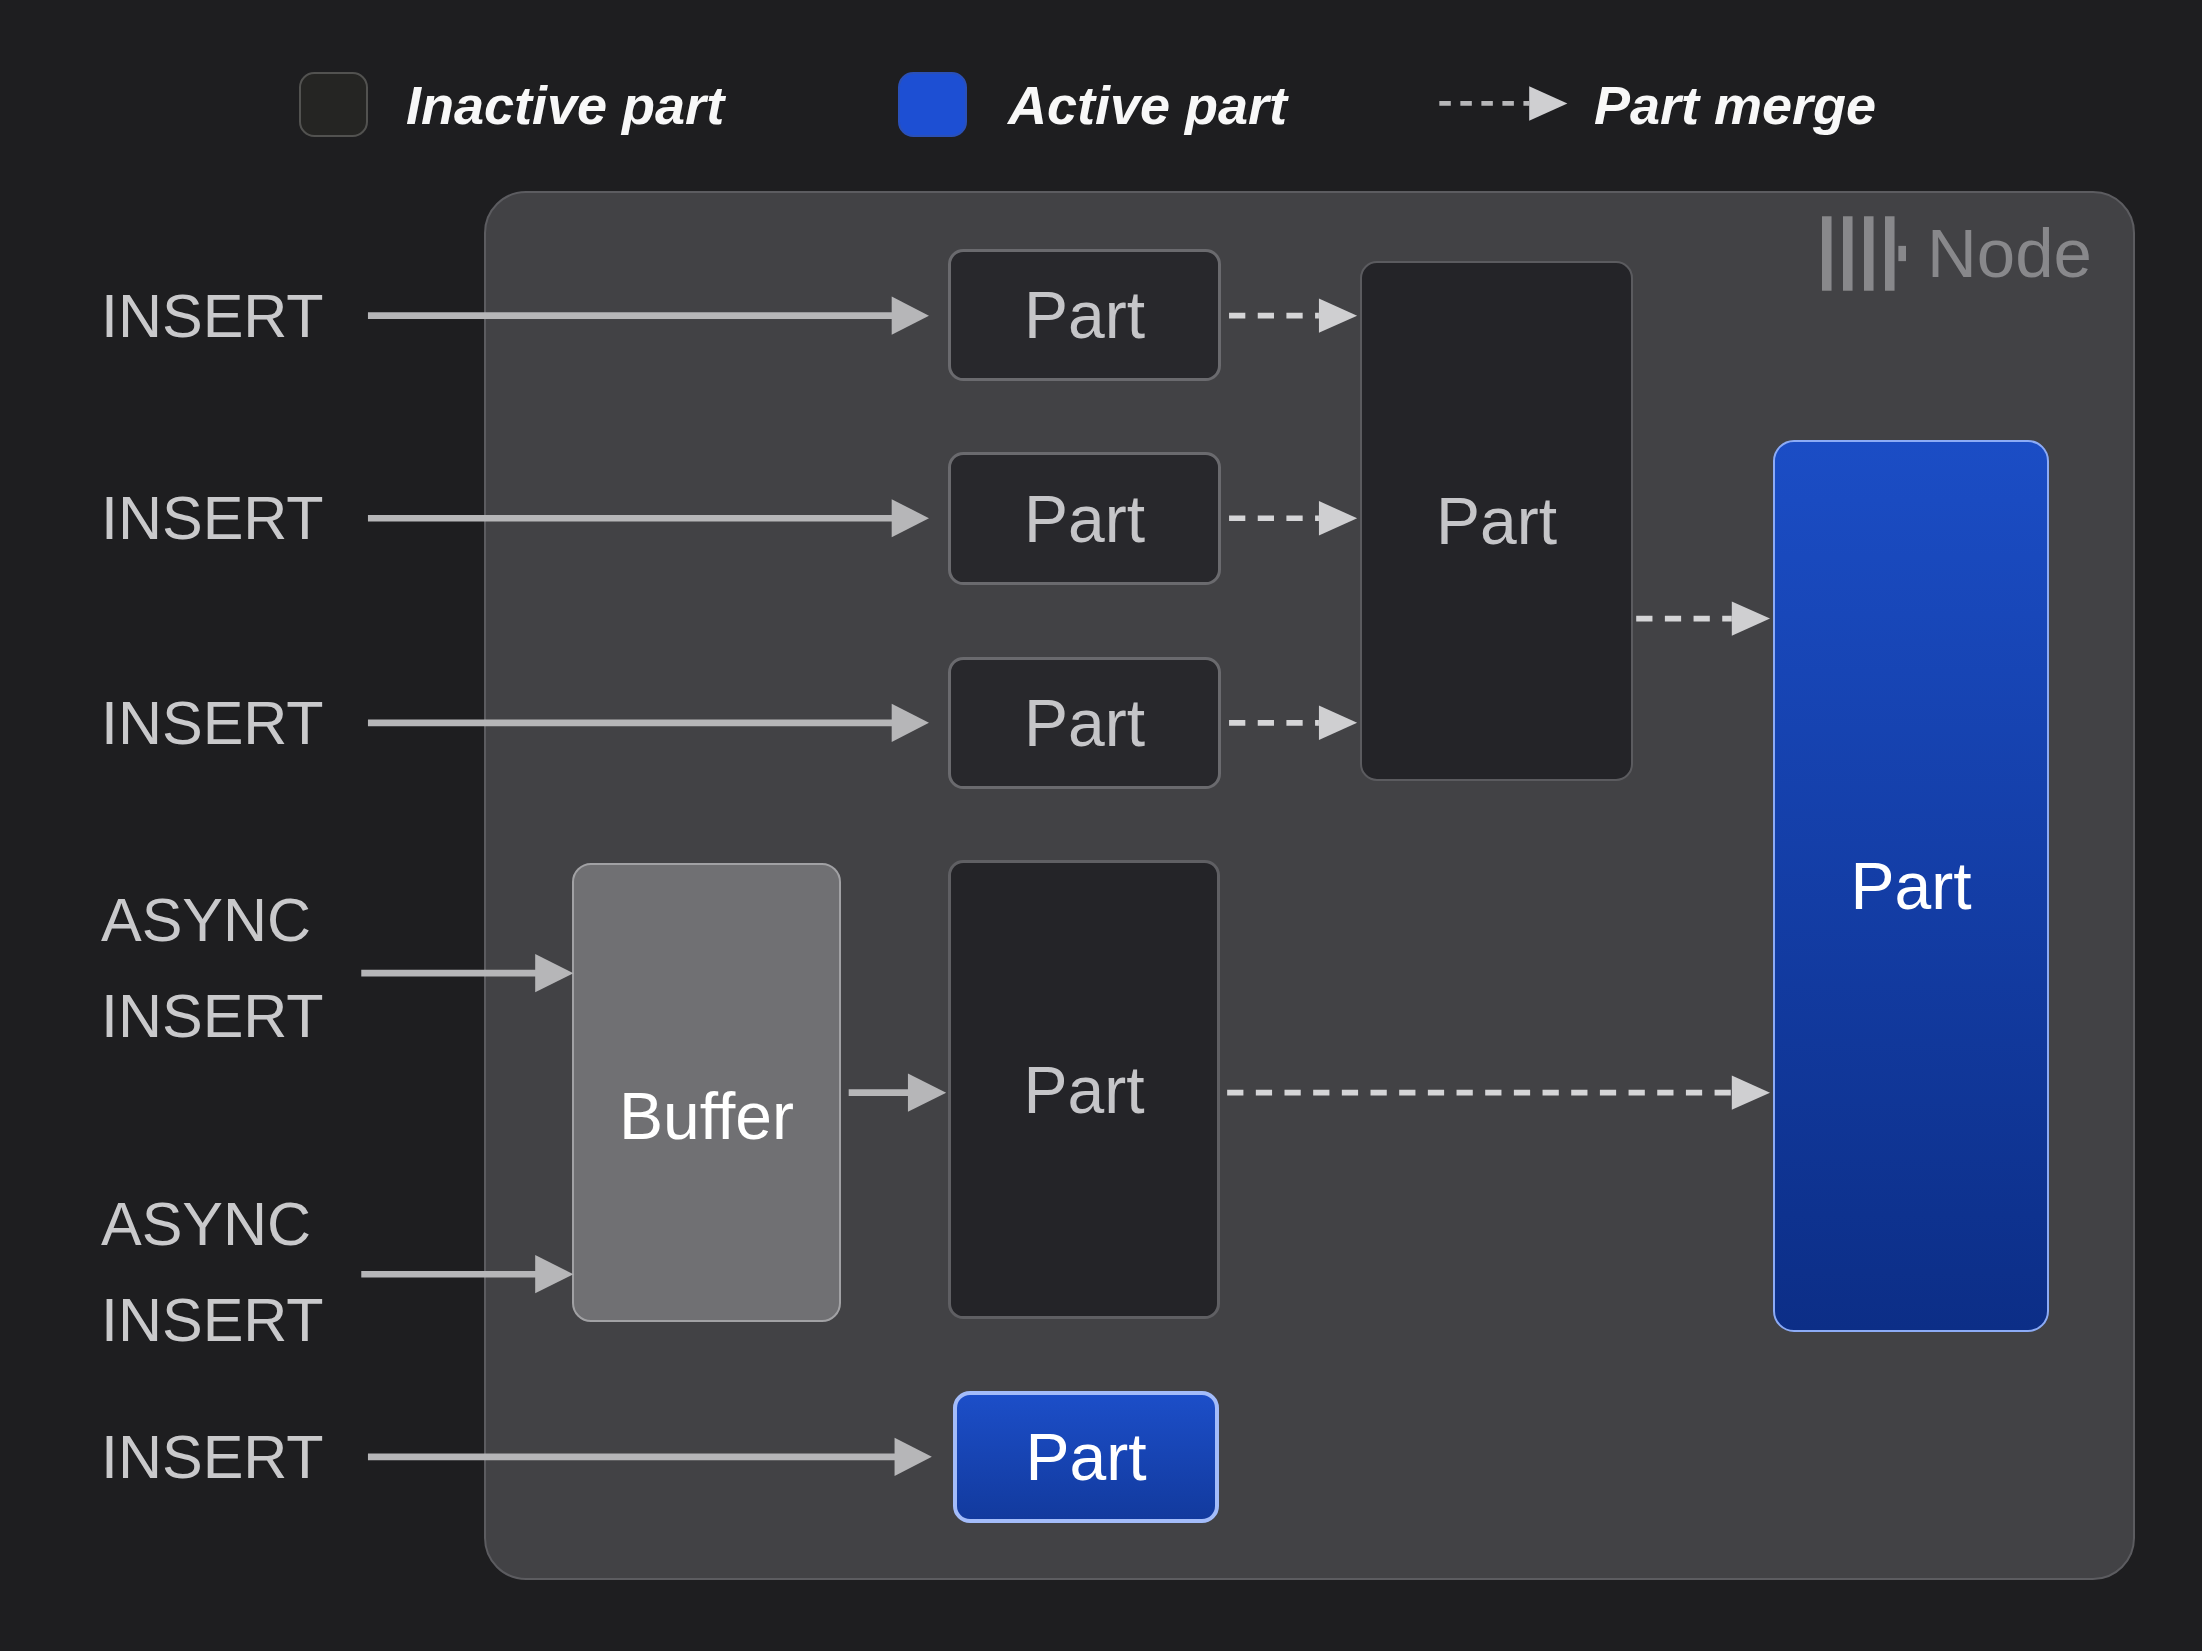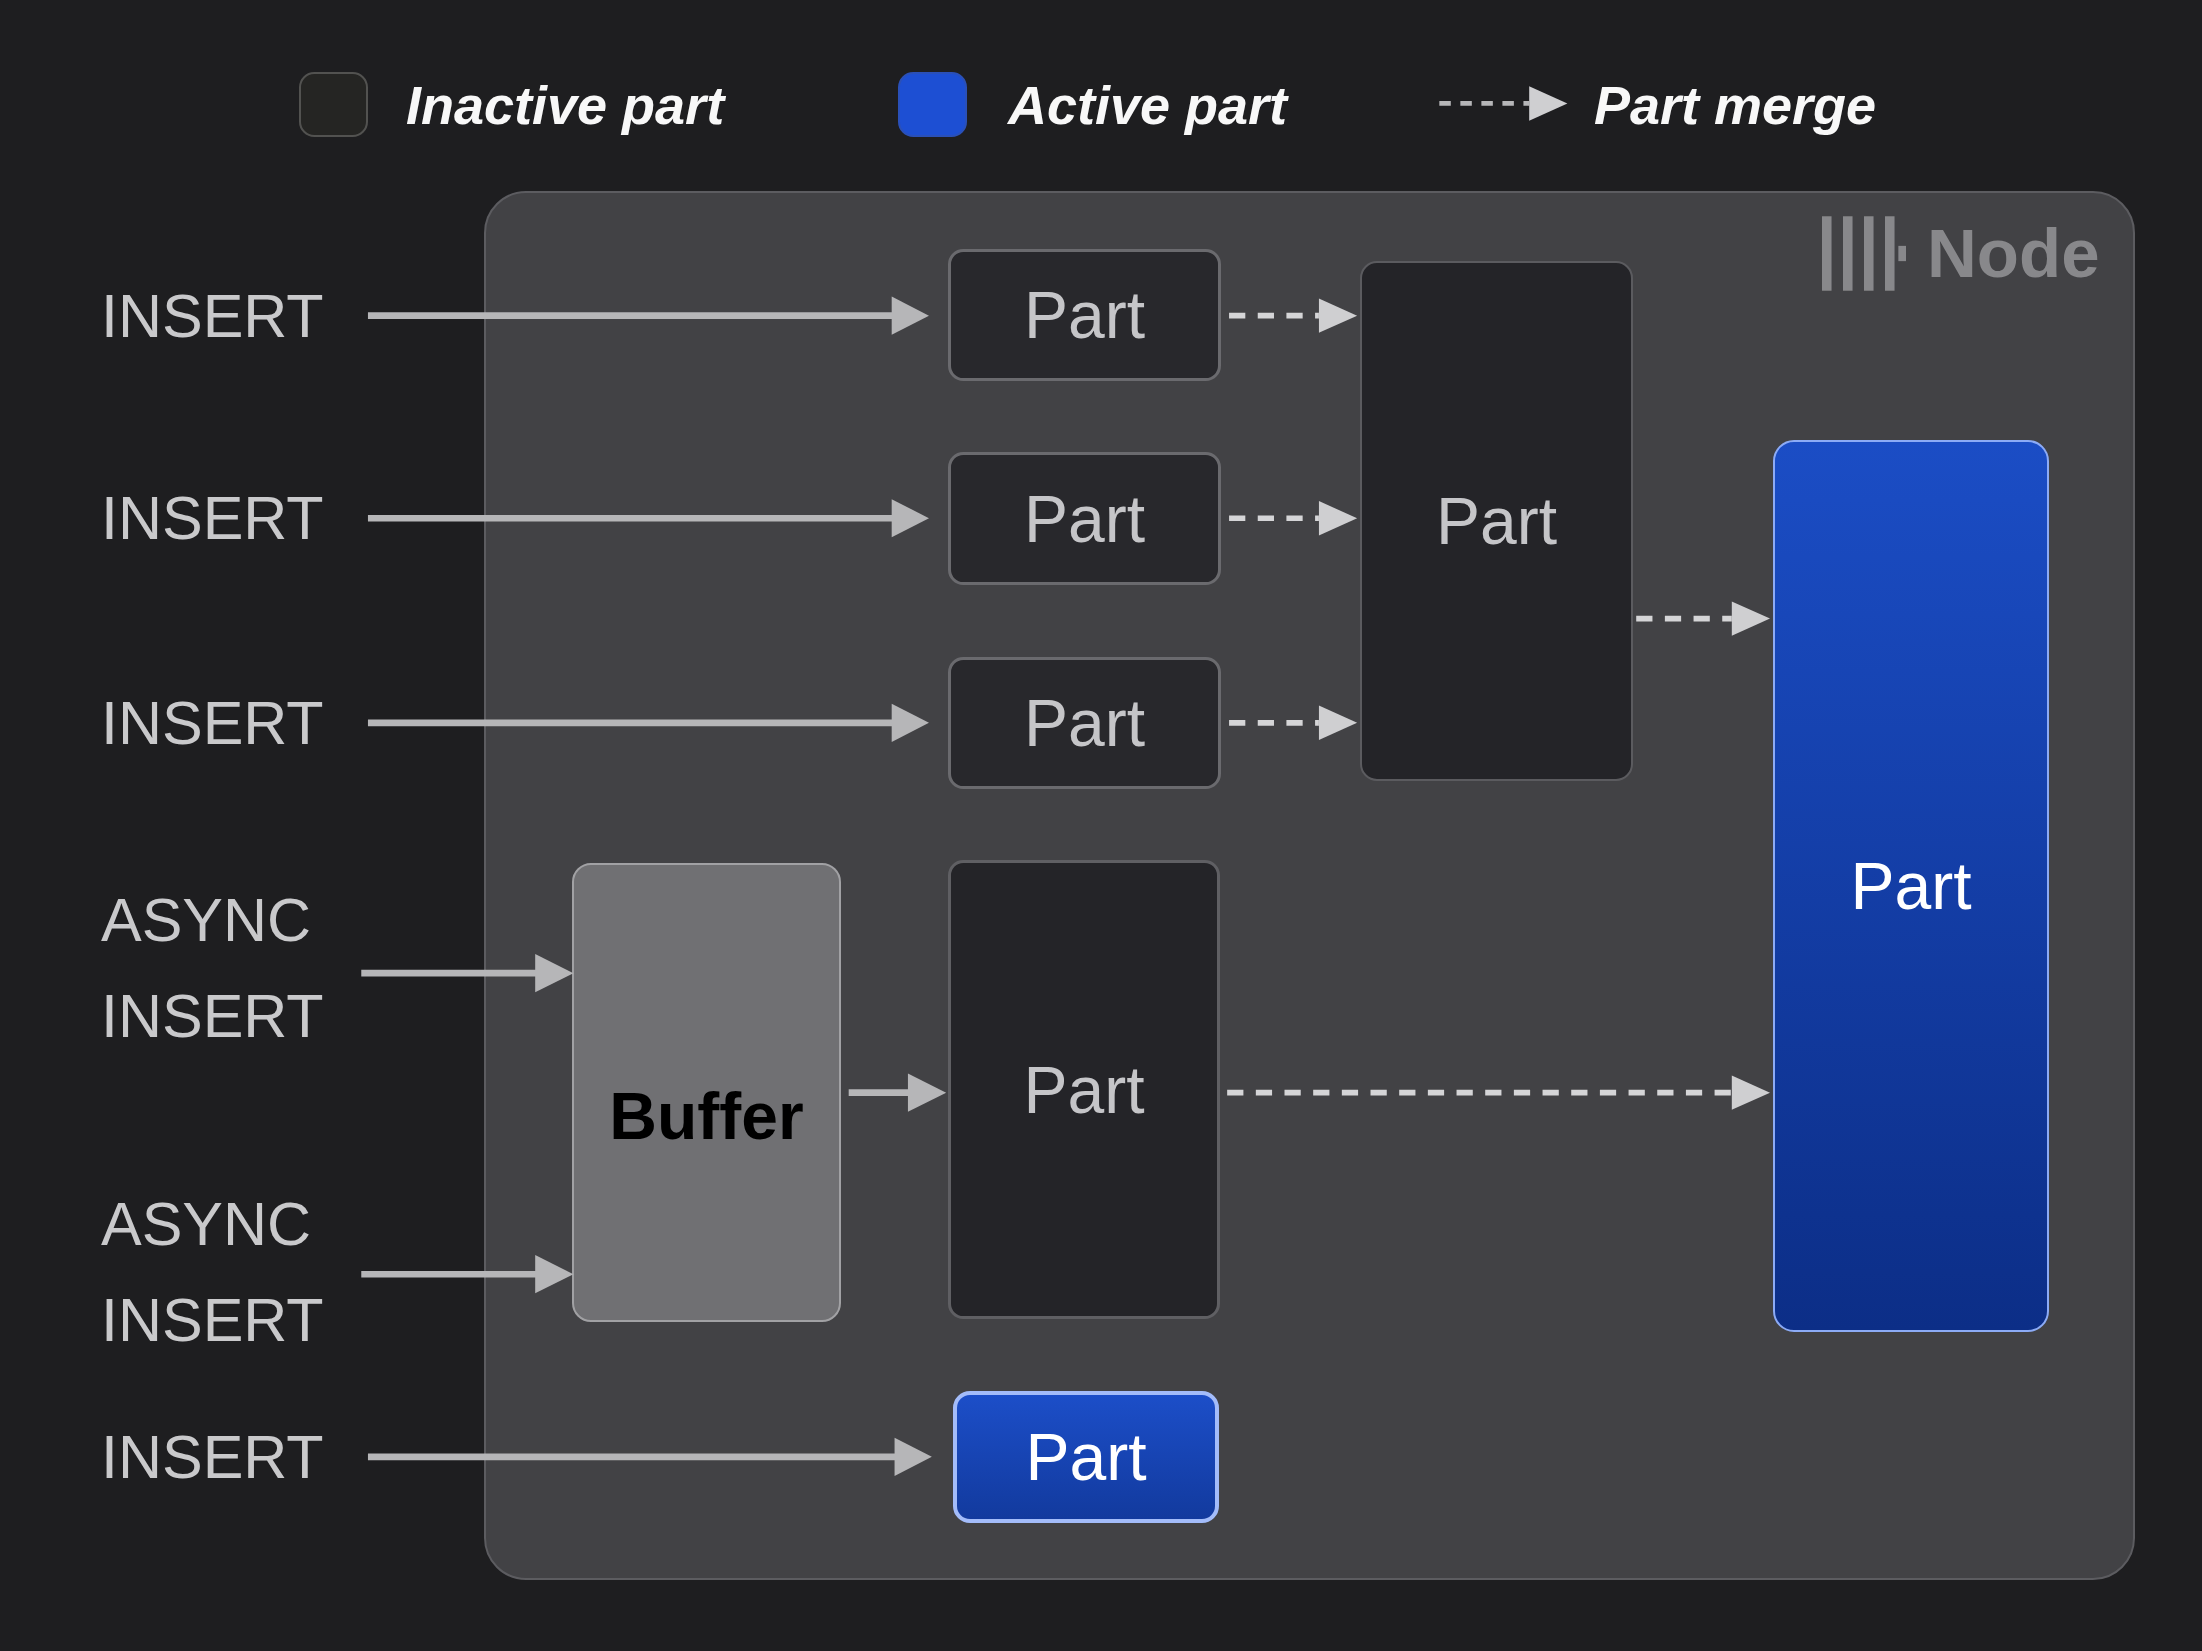--- a/index.html
+++ b/index.html
@@ -8,31 +8,31 @@
     font-family:"Liberation Sans",sans-serif;
   }
   .abs{position:absolute;box-sizing:border-box;}
   
   .legend-swatch{border-radius:15.3px;}
   .swatch-inactive{background:#252523;border:2.9px solid #525250;}
   .swatch-active{background:#1d4fd3;border:2.9px solid #2a50b8;}
   .legend-label{color:#f8f8f8;font-size:54px;font-weight:600;display:flex;align-items:center;white-space:nowrap;font-style:italic;}
   
   .node{background:#424245;border:2.9px solid #5c5c60;border-radius:42px;}
-  .node-title{color:#88888b;font-size:69px;font-weight:700;display:flex;align-items:center;white-space:nowrap;}
+  .node-title{color:#88888b;font-size:69px;font-weight:400;display:flex;align-items:center;white-space:nowrap;}
   
   .io-label{color:#c9c9cb;font-size:61px;font-weight:400;display:flex;flex-direction:column;justify-content:center;line-height:96px;white-space:nowrap;margin-left:20px;}
   
   .box{display:flex;align-items:center;justify-content:center;border-radius:15.3px;}
   .box .lbl{font-size:66px;color:#c5c5c8;font-weight:400;}
   .part-inactive{background:#28282c;border:3.8px solid #6a6a6e;}
   .part-merge-target{background:#242428;border:2.9px solid #5b5b5f;border-radius:17px;}
   .part-buffered{background:#242428;border:3.8px solid #5f5f63;}
   .buffer-box{background:#707073;border:2.9px solid #a1a1a4;border-radius:19px;}
-  .buffer-box .lbl{color:#000000;font-weight:700;margin-top:46px;}
+  .buffer-box .lbl{color:#ffffff;font-weight:400;margin-top:46px;}
   .part-active-large{background:linear-gradient(180deg,#1b4dc5 0%,#0c2e87 100%);border:2.9px solid #8cabf6;border-radius:21px;}
   .part-active-small{background:linear-gradient(180deg,#1c4ec8 0%,#123a9e 100%);border:4.8px solid #a3bcfa;border-radius:17px;}
   .part-active-large .lbl,.part-active-small .lbl{color:#ffffff;font-weight:500;}
   
   #arrows{position:absolute;left:0;top:0;pointer-events:none;}
   .arrow-solid{stroke:#b6b6b8;stroke-width:7;fill:none;}
   .head-solid{fill:#b6b6b8;stroke:none;}
   .arrow-dashed{stroke:#d5d5d7;stroke-width:6;fill:none;stroke-dasharray:17 13;}
   .head-dashed{fill:#cfcfd1;stroke:none;}
   .legend-dash{stroke:#b6b6b8;stroke-width:5;fill:none;stroke-dasharray:12 10;}

